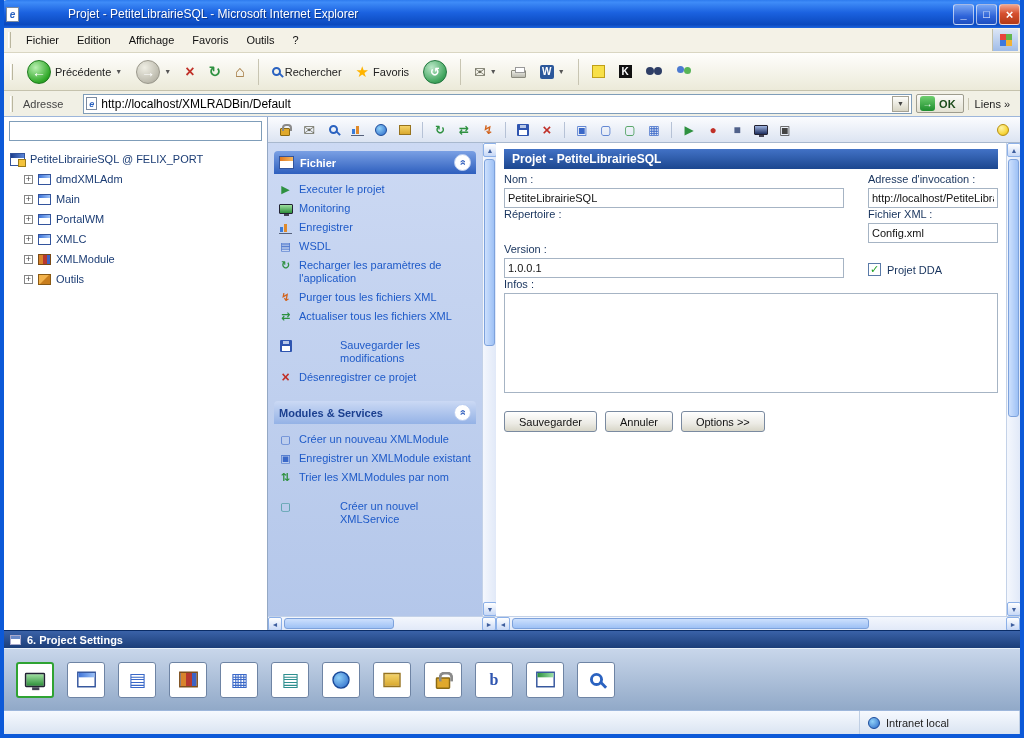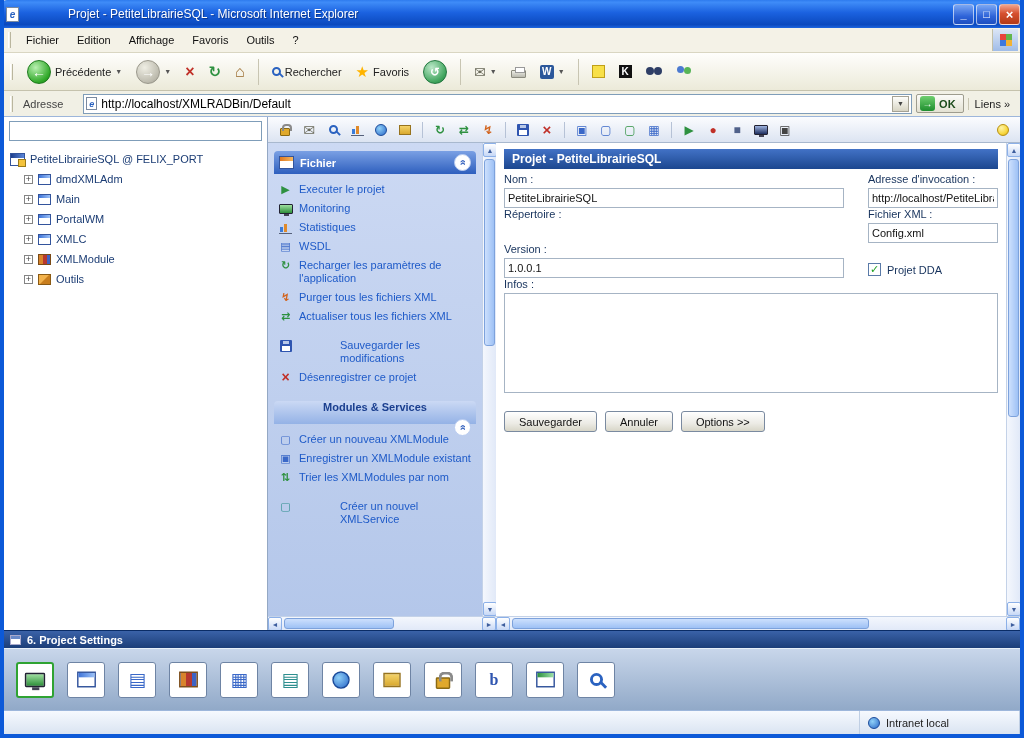--- a/index.html
+++ b/index.html
@@ -104,21 +104,21 @@
     background:linear-gradient(180deg,#FBFCFE,#DCE4F2);border-bottom:1px solid #A8B8CE;}
   .ai{width:18px;height:18px;display:flex;align-items:center;justify-content:center;font-size:12px;border:1px solid transparent;border-radius:2px;}
   .ai-sep{width:1px;height:16px;background:#B6C2D6;margin:0 2px;}
   .ai-right{margin-left:auto;}
   
   .panels{flex:1;display:flex;min-height:0;}
   .task-panel{width:214px;flex:0 0 auto;background:linear-gradient(180deg,#CCD9F3,#B4C7EA);padding:8px 6px;overflow:hidden;}
   .section{margin-bottom:12px;}
   .sec-hdr{height:23px;border-radius:4px 4px 0 0;display:flex;align-items:center;gap:6px;padding:0 5px;font-size:11px;font-weight:bold;}
   .sec-hdr.projet{background:linear-gradient(180deg,#7AA0E4,#2E5FBE);color:#fff;}
-  .sec-hdr.modules{background:linear-gradient(180deg,#CBD9F4,#94B2E6);color:#1B3F8F;flex-direction:column;}
+  .sec-hdr.modules{background:linear-gradient(180deg,#CBD9F4,#94B2E6);color:#1B3F8F;}
   .hdr-ic{width:15px;height:13px;background:#fff;border:1px solid #33549C;position:relative;flex:0 0 auto;}
   .hdr-ic::before{content:"";position:absolute;top:0;left:0;right:0;height:4px;background:linear-gradient(90deg,#E07820,#F4B860);}
   .chev{width:17px;height:17px;border-radius:50%;background:#fff;border:1px solid #B9CCF0;color:#3A66C0;
     display:flex;align-items:center;justify-content:center;font-size:11px;font-weight:bold;margin-left:auto;flex:0 0 auto;}
   .chev span{transform:rotate(-90deg);display:block;line-height:1;}
   .sec-body{padding:6px 2px 2px 4px;}
   .titem{display:flex;align-items:flex-start;gap:6px;padding:3px 0;color:#1E5AC8;font-size:11px;line-height:13px;cursor:pointer;}
   .tico{width:15px;height:13px;flex:0 0 auto;display:flex;align-items:center;justify-content:center;font-size:11px;font-weight:bold;}
   .titem.gap{margin-top:10px;gap:47px;}
   
@@ -425,21 +425,21 @@
               <div class="titem">
                 <span class="tico">
                     <span class="ic-mon"></span>
                   </span>
                 <span class="tlabel">Monitoring</span>
               </div>
               <div class="titem">
                 <span class="tico">
                     <span class="ic-bars"></span>
                   </span>
-                <span class="tlabel">Statistiques</span>
+                <span class="tlabel">Enregistrer</span>
               </div>
               <div class="titem">
                 <span class="tico navy">▤</span>
                 <span class="tlabel">WSDL</span>
               </div>
               <div class="titem">
                 <span class="tico green">↻</span>
                 <span class="tlabel">Recharger les paramètres de l'application</span>
               </div>
               <div class="titem">

